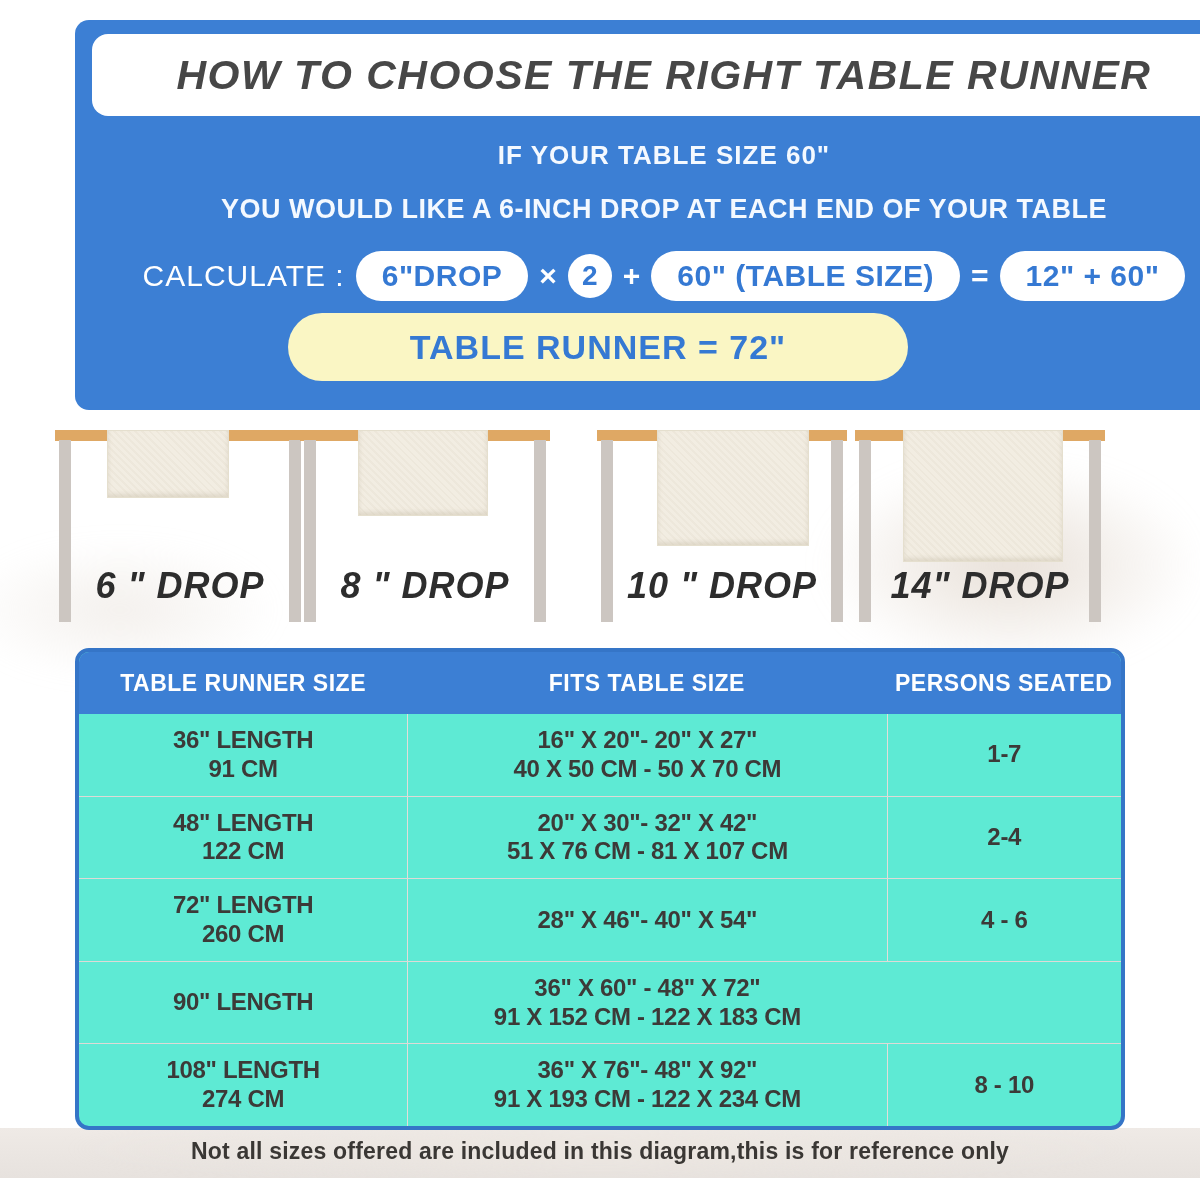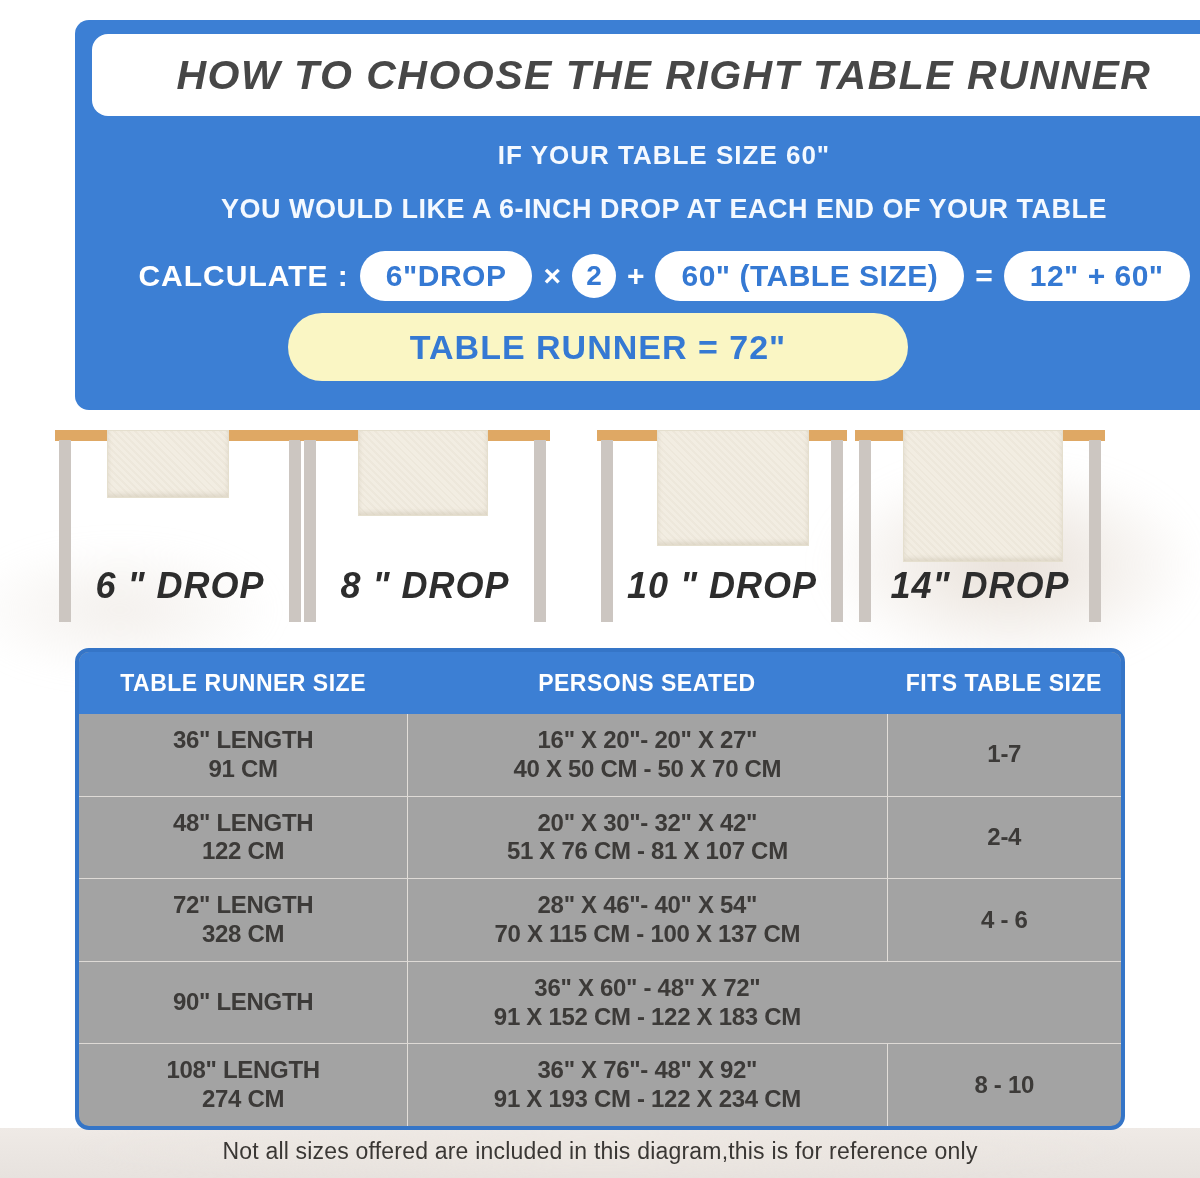--- a/index.html
+++ b/index.html
@@ -38,21 +38,21 @@
     letter-spacing:1.5px;color:#474747;white-space:nowrap;
   }
   .sub1{position:absolute;left:0;right:0;top:120px;margin:0;text-align:center;
     color:#f4f9ff;font-size:26px;font-weight:600;letter-spacing:1px;}
   .sub2{position:absolute;left:0;right:0;top:158px;margin:16px;text-align:center;
     color:#f4f9ff;font-size:27px;font-weight:600;letter-spacing:.5px;}
   .calc-row{
     position:absolute;left:0;right:0;top:228px;height:56px;
     display:flex;align-items:center;justify-content:center;gap:11px;
   }
-  .calc-label{color:#ffffff;font-size:30px;font-weight:700;letter-spacing:1px;}
+  .calc-label{color:#ffffff;font-size:30px;font-weight:400;letter-spacing:1px;}
   .pill{
     background:#ffffff;color:#3579d3;font-size:30px;font-weight:800;
     padding:8px 26px;border-radius:29px;white-space:nowrap;letter-spacing:.5px;
   }
   .op{color:#ffffff;font-size:30px;font-weight:800;}
   .circle{
     background:#ffffff;color:#3579d3;font-size:28px;font-weight:800;
     width:44px;height:44px;border-radius:50%;
     display:inline-flex;align-items:center;justify-content:center;
   }
@@ -84,21 +84,21 @@
   .fig-3 .cloth{left:48px;width:158px;height:130px;}
   .drop-label{
     position:absolute;left:0;right:0;top:145px;text-align:center;
     font-size:36px;font-weight:800;font-style:italic;color:#2d2d2d;letter-spacing:1px;
     white-space:nowrap;
   }
 
   
   .size-table{
     position:absolute;left:75px;top:648px;width:1050px;height:482px;
-    background:#a3a3a3;border:4px solid #3575c7;border-radius:14px;
+    background:#5eead4;border:4px solid #3575c7;border-radius:14px;
     box-sizing:border-box;overflow:hidden;
     display:flex;flex-direction:column;
   }
   .thead{
     background:#3c7fd4;height:62px;flex:0 0 62px;
     display:grid;grid-template-columns:31.5% 46% 22.5%;
     align-items:center;
   }
   .th{color:#ffffff;font-size:23px;font-weight:800;text-align:center;letter-spacing:.5px;}
   .trow{
@@ -107,21 +107,21 @@
   }
   .trow + .trow{border-top:1px solid #dedad6;}
   .trow > div + div{border-left:1px solid #e2ded9;height:100%;
     display:flex;flex-direction:column;justify-content:center;}
   .td{text-align:center;color:#3c3a38;font-weight:700;font-size:24px;line-height:1.2;
     letter-spacing:-.3px;}
   .td span{display:block;}
 
   .footnote{
     position:absolute;left:0;right:0;top:1138px;margin:0;text-align:center;
-    color:#3a3734;font-size:23px;font-weight:400;letter-spacing:.2px;
+    color:#3a3734;font-size:23px;font-weight:700;letter-spacing:.2px;
   }
 </style>
 </head>
 <body>
 
 <div class="blob blob1"></div>
 <div class="blob blob2"></div>
 <div class="blob bottom-strip"></div>
 <div class="blob bottom-blob"></div>
 
@@ -175,22 +175,22 @@
     <div class="leg leg-l"></div>
     <div class="leg leg-r"></div>
     <div class="cloth"></div>
     <div class="drop-label">14" DROP</div>
   </div>
 </section>
 
 <section class="size-table">
   <div class="thead">
     <div class="th">TABLE RUNNER SIZE</div>
+    <div class="th">FITS TABLE SIZE</div>
     <div class="th">PERSONS SEATED</div>
-    <div class="th">FITS TABLE SIZE</div>
   </div>
 
   <div class="trow">
     <div class="td">
       <span>36" LENGTH</span>
       <span>91 CM</span>
     </div>
     <div class="td">
       <span>16" X 20"- 20" X 27"</span>
       <span>40 X 50 CM - 50 X 70 CM</span>
@@ -210,25 +210,24 @@
       <span>51 X 76 CM - 81 X 107 CM</span>
     </div>
     <div class="td">
       <span>2-4</span>
     </div>
   </div>
 
   <div class="trow">
     <div class="td">
       <span>72" LENGTH</span>
-      <span>328 CM</span>
+      <span>260 CM</span>
     </div>
     <div class="td">
       <span>28" X 46"- 40" X 54"</span>
-      <span>70 X 115 CM - 100 X 137 CM</span>
     </div>
     <div class="td">
       <span>4 - 6</span>
     </div>
   </div>
 
   <div class="trow">
     <div class="td">
       <span>90" LENGTH</span>
     </div>

